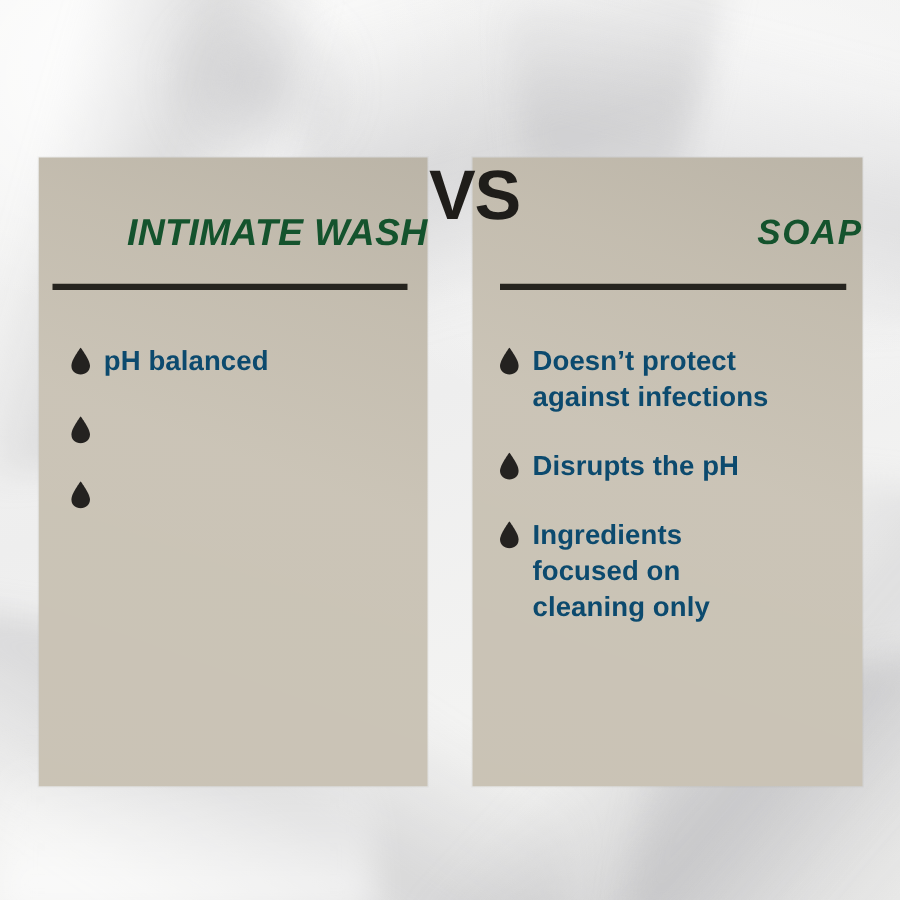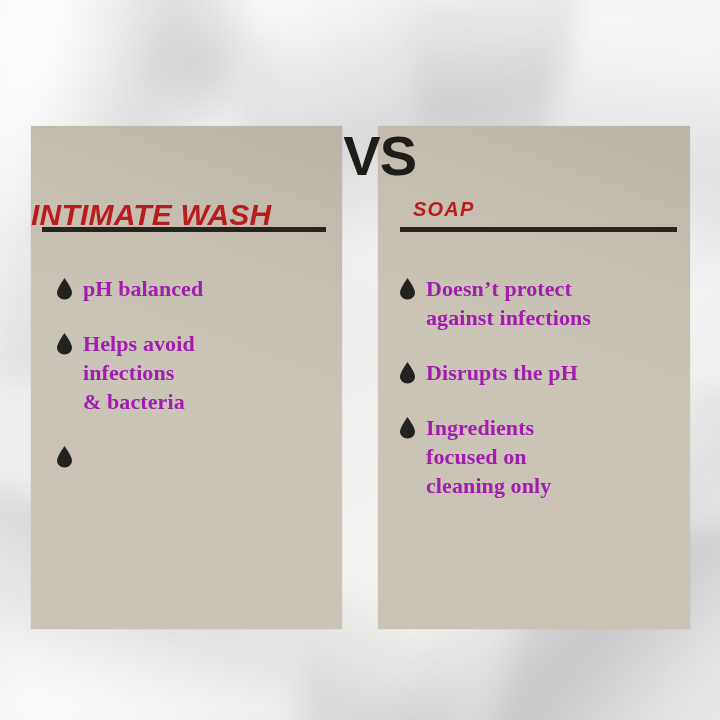--- a/index.html
+++ b/index.html
@@ -99,31 +99,31 @@
     position: relative;
     z-index: 2;
     height: 100%;
   }
 
   
   .panel-title {
     position: absolute;
     left: 0;
     right: 0;
-    top: 72px;
+    top: 44px;
     font-size: 30px;
     font-weight: 700;
     font-style: italic;
     letter-spacing: 0.5px;
-    color: #b91c1c;
-    text-align: left;
+    color: #14532d;
+    text-align: right;
     white-space: nowrap;
   }
   .panel-left .panel-title  { font-size: 30px; letter-spacing: 0.2px; }
-  .panel-right .panel-title { font-size: 20px; letter-spacing: 1.2px; margin-left: 35px; }
+  .panel-right .panel-title { font-size: 28px; letter-spacing: 1.2px; margin-left: 35px; }
 
   .title-rule {
     position: absolute;
     top: 101px;
     height: 5px;
     background: #26241f;
   }
   .panel-left  .title-rule { left: 11px; right: 16px; }
   .panel-right .title-rule { left: 22px; right: 13px; }
 
@@ -161,23 +161,22 @@
     width: 15px;
     height: 22px;
     margin-right: 11px;
     margin-top: 4px;
   }
   .drop-icon svg { display: block; }
   .bullet-text {
     font-size: 22px;
     line-height: 29px;
     font-weight: 700;
-    color: #a21caf;
+    color: #0c4a6e;
     letter-spacing: 0.1px;
-    font-family: Liberation Serif, serif;
   }
   .panel-right .bullet-text { font-size: 22px; }
 </style>
 </head>
 <body>
 
 <div id="stage">
 
   <div class="bg-base"></div>
   <div class="fold fold-a"></div>
@@ -204,21 +203,20 @@
           </span>
           <span class="bullet-text">pH balanced</span>
         </div>
 
         <div class="bullet-item">
           <span class="drop-icon">
             <svg width="15" height="22" viewBox="0 0 15 22" aria-hidden="true">
               <path d="M7.5 0 C7.5 0 0 10.2 0 14.6 C0 18.7 3.36 21.6 7.5 21.6 C11.64 21.6 15 18.7 15 14.6 C15 10.2 7.5 0 7.5 0 Z" fill="#242220"></path>
             </svg>
           </span>
-          <span class="bullet-text">Helps avoid<br>infections<br>&amp; bacteria</span>
         </div>
 
         <div class="bullet-item">
           <span class="drop-icon">
             <svg width="15" height="22" viewBox="0 0 15 22" aria-hidden="true">
               <path d="M7.5 0 C7.5 0 0 10.2 0 14.6 C0 18.7 3.36 21.6 7.5 21.6 C11.64 21.6 15 18.7 15 14.6 C15 10.2 7.5 0 7.5 0 Z" fill="#242220"></path>
             </svg>
           </span>
         </div>
 

